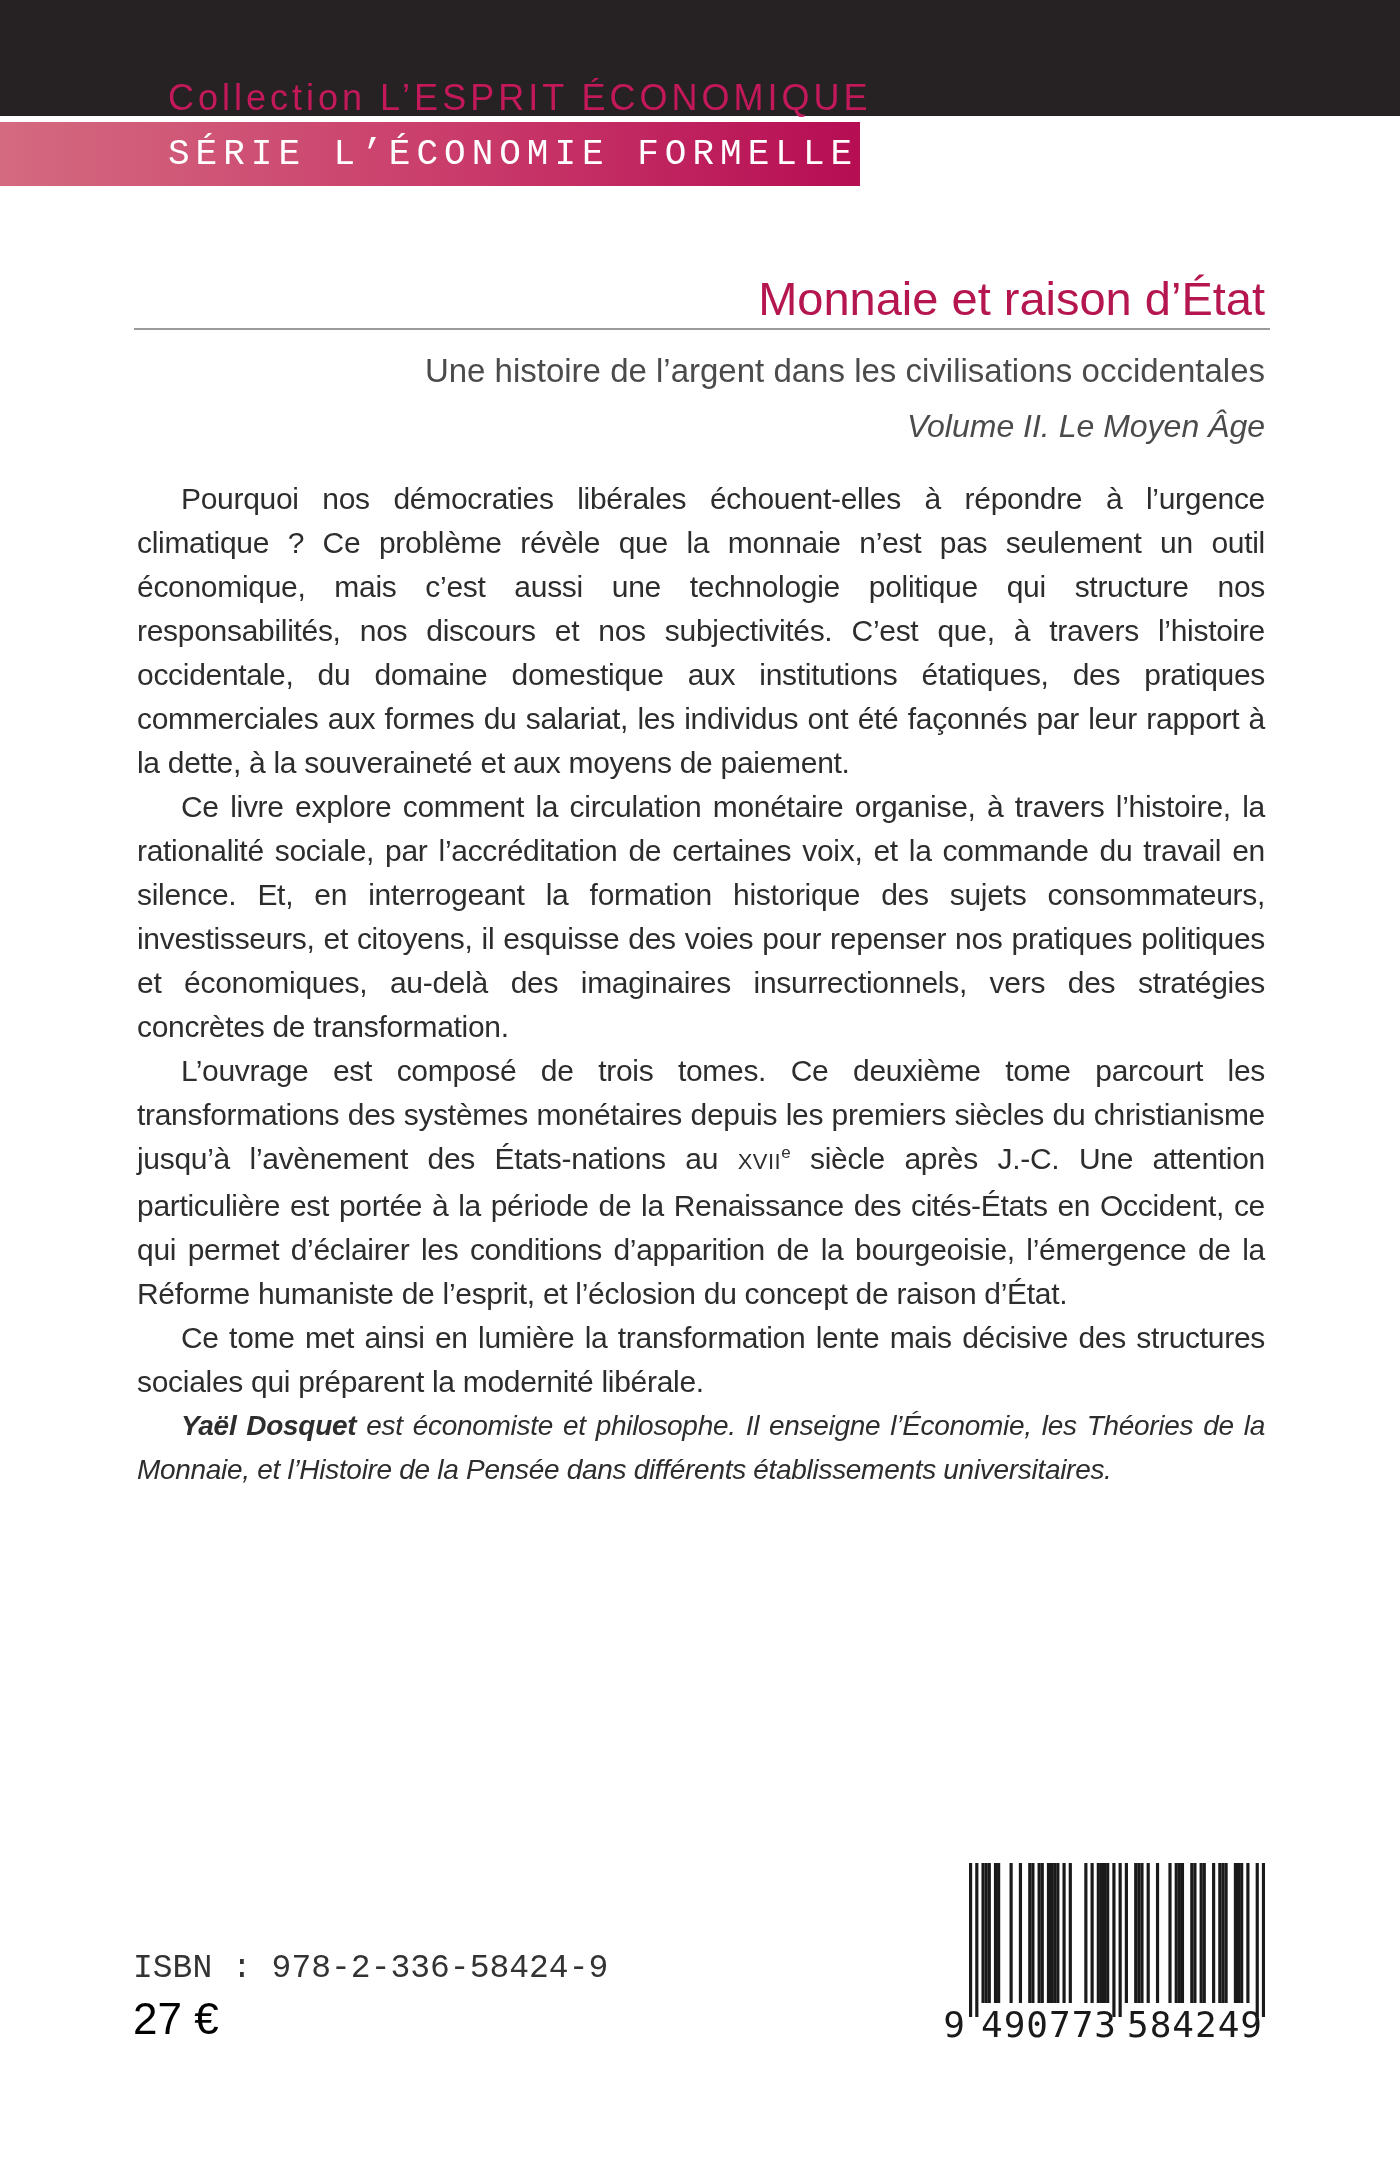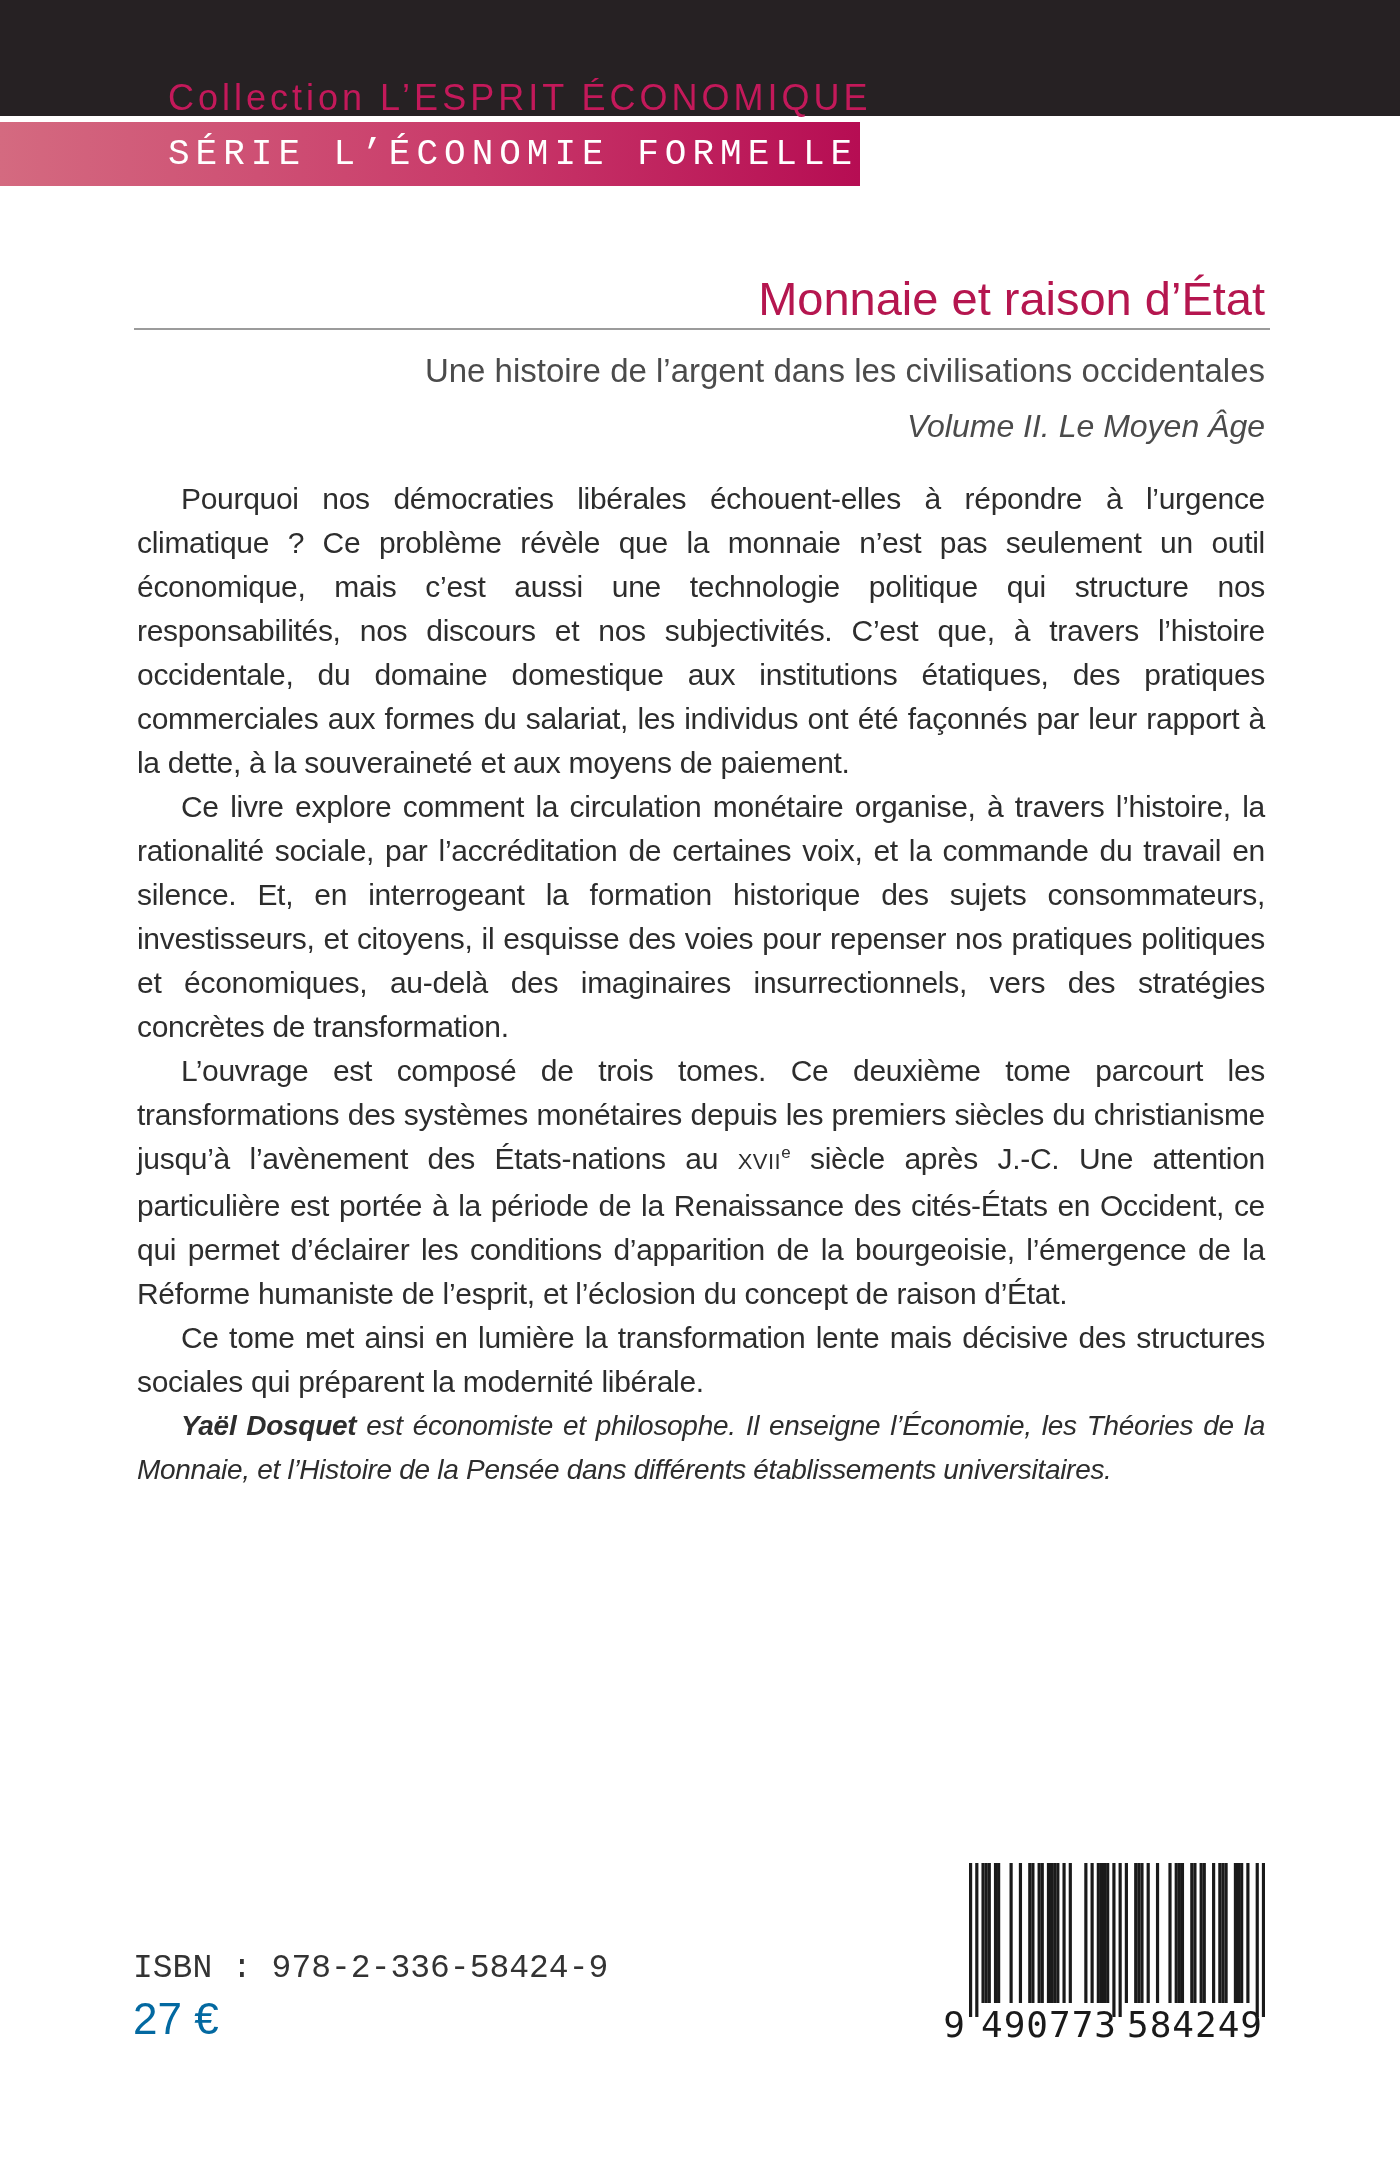--- a/index.html
+++ b/index.html
@@ -63,21 +63,21 @@
     text-indent:0; line-height:44px;
   }
   .author-name { font-weight:bold; }
   
   .isbn-label {
     position:absolute; left:133px; top:1950px;
     font-size:33px; color:#333333; white-space:nowrap;font-family:Liberation Mono, monospace;
   }
   .price-label {
     position:absolute; left:133px; top:1994px;
-    font-size:44px; color:#0369a1; white-space:nowrap;
+    font-size:44px; color:#000000; white-space:nowrap;
   }
   
   .barcode {
     position:absolute; left:969px; top:1863px; width:296px; height:180px;
   }
   .barcode svg { position:absolute; left:0; top:0; }
   .barcode svg rect { fill:#1a1a1a; }
   .bc-digit {
     position:absolute; top:142px;
     font-family:"DejaVu Sans Mono", monospace;

